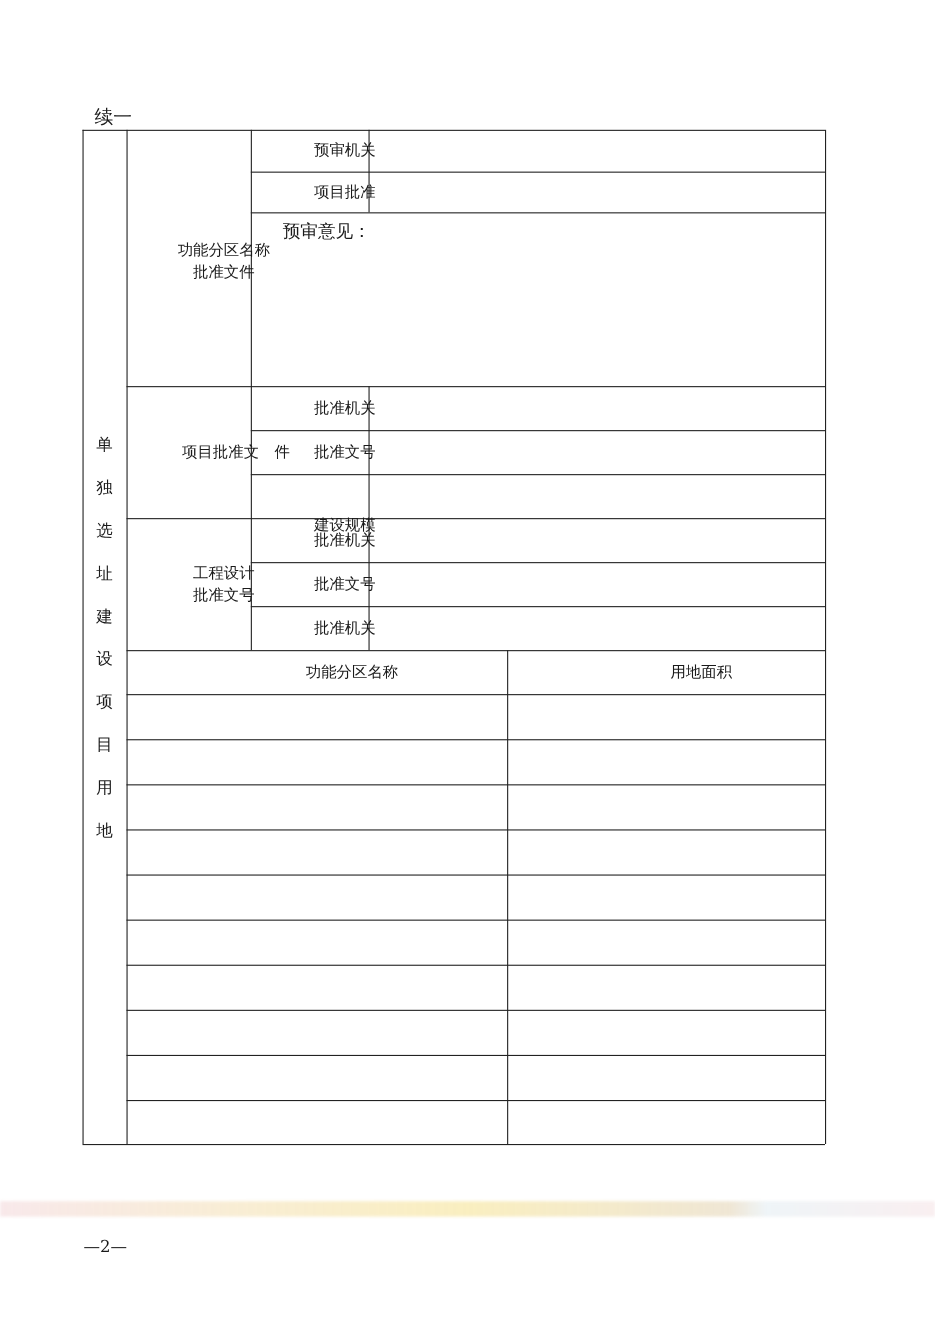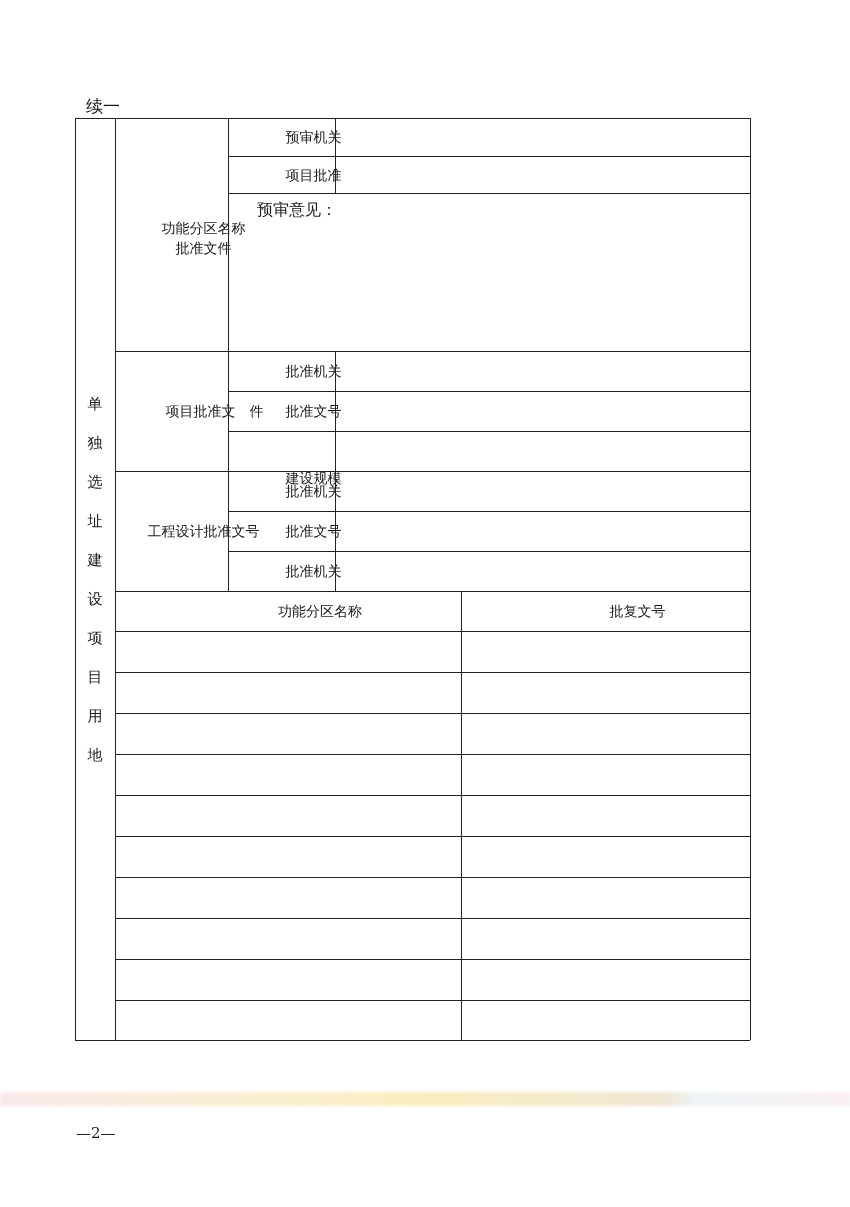--- a/index.html
+++ b/index.html
@@ -85,33 +85,33 @@
     <div>项目批准</div>
     <div>文　件</div>
   </div>
   <div class="cell-text" style="left:228px;top:351px;width:107px;height:40px;">批准机关</div>
   <div class="cell-text" style="left:335px;top:351px;width:415px;height:40px;"></div>
   <div class="cell-text" style="left:228px;top:391px;width:107px;height:40px;">批准文号</div>
   <div class="cell-text" style="left:335px;top:391px;width:415px;height:40px;"></div>
   <div class="cell-text" style="left:228px;top:431px;width:107px;height:40px;margin-top:27px;">建设规模</div>
   <div class="cell-text" style="left:335px;top:431px;width:415px;height:40px;"></div>
 
-  <div class="cell-text" style="left:115px;top:511px;width:113px;height:40px;flex-direction:row;">
+  <div class="cell-text" style="left:115px;top:511px;width:113px;height:40px;flex-direction:column;">
     <div>工程设计</div>
     <div>批准文号</div>
   </div>
   <div class="cell-text" style="left:228px;top:471px;width:107px;height:40px;">批准机关</div>
   <div class="cell-text" style="left:335px;top:471px;width:415px;height:40px;"></div>
   <div class="cell-text" style="left:228px;top:511px;width:107px;height:40px;">批准文号</div>
   <div class="cell-text" style="left:335px;top:511px;width:415px;height:40px;"></div>
   <div class="cell-text" style="left:228px;top:551px;width:107px;height:40px;">批准机关</div>
   <div class="cell-text" style="left:335px;top:551px;width:415px;height:40px;"></div>
 
   <div class="cell-text" style="left:115px;top:591px;width:346px;height:40px;">功能分区名称</div>
-  <div class="cell-text" style="left:461px;top:591px;width:289px;height:40px;">批复文号</div>
+  <div class="cell-text" style="left:461px;top:591px;width:289px;height:40px;">用地面积</div>
 
   <div>
     <div class="cell-text" style="left:115px;top:631px;width:346px;height:41px;"></div>
     <div class="cell-text" style="left:461px;top:631px;width:289px;height:41px;"></div>
     <div class="cell-text" style="left:115px;top:672px;width:346px;height:41px;"></div>
     <div class="cell-text" style="left:461px;top:672px;width:289px;height:41px;"></div>
     <div class="cell-text" style="left:115px;top:713px;width:346px;height:41px;"></div>
     <div class="cell-text" style="left:461px;top:713px;width:289px;height:41px;"></div>
     <div class="cell-text" style="left:115px;top:754px;width:346px;height:41px;"></div>
     <div class="cell-text" style="left:461px;top:754px;width:289px;height:41px;"></div>

